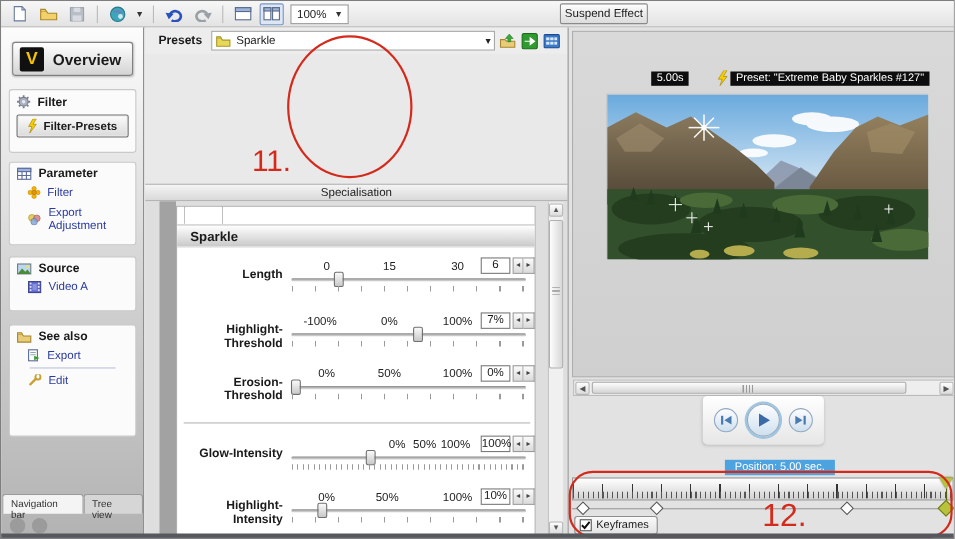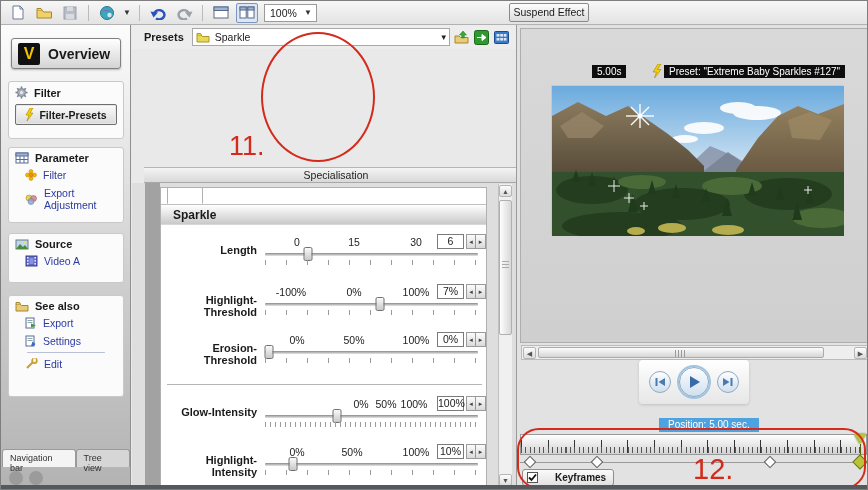--- a/index.html
+++ b/index.html
@@ -79,21 +79,21 @@
   .thumb-name { margin-top:4px; font-size:10.5px; line-height:12px; }
   .vsb { position:absolute; width:14px; background:#f0f0f0; border-left:1px solid #c0c0c0; }
   .sb-arrow { position:absolute; left:0; width:13px; height:12px; font-size:7px; color:#555; text-align:center; line-height:12px;
     background:linear-gradient(180deg,#fdfdfd,#dcdcdc); border:1px solid #b5b5b5; border-radius:2px; }
   .sb-thumb { position:absolute; left:0; width:13px; background:linear-gradient(90deg,#fdfdfd,#d8d8d8); border:1px solid #b0b0b0; border-radius:2px; }
   .grip { position:absolute; left:2px; right:2px; top:45%; height:7px;
     background:repeating-linear-gradient(180deg,#aaa 0 1px, transparent 1px 3px); }
 
   #spec-bar { position:absolute; left:131px; top:166px; width:384px; height:16px;
     background:linear-gradient(180deg,#f4f4f4,#d9d9d9); border-top:1px solid #b5b5b5; border-bottom:1px solid #a8a8a8;
-    text-align:center; font-size:10.5px; line-height:15px; color:#222;margin-left:12px; }
+    text-align:center; font-size:10.5px; line-height:15px; color:#222; }
 
   #param-panel { position:absolute; left:131px; top:182px; width:384px; height:304px; background:#dedede; }
   #param-strip { position:absolute; left:13px; top:0; width:15px; height:304px; background:#a2a2a2; }
   #param-card { position:absolute; left:28px; top:4px; width:327px; height:300px; background:#fff; border:1px solid #b0b0b0; }
   #param-tab { position:absolute; left:6px; top:-1px; width:36px; height:17px; background:#fff; border:1px solid #b0b0b0; border-bottom:1px solid #fff; border-radius:2px 2px 0 0; }
   #param-head { position:absolute; left:0; top:16px; width:325px; height:21px;
     background:linear-gradient(180deg,#ffffff,#c9c9c9); border-top:1px solid #c0c0c0; border-bottom:1px solid #d8d8d8;
     font-weight:bold; font-size:12px; padding:3px 0 0 12px; }
   .srow { position:absolute; left:0; width:325px; height:34px; }
   .slabel { position:absolute; left:0; top:8px; width:96px; text-align:right; font-weight:bold; font-size:11px; }
@@ -132,21 +132,21 @@
   #ruler .major { position:absolute; left:0; right:0; bottom:1px; height:13px; background:repeating-linear-gradient(90deg,#333 0 1px, transparent 1px 26.6px); }
   #playhead { position:absolute; top:409px; width:0; height:0; transform:translateX(-50%);
     border-left:6px solid transparent; border-right:6px solid transparent; border-top:10px solid var(--kf-yellow);
     filter:drop-shadow(0 0 1px #556010); }
   #ph-stem { position:absolute; top:419px; width:1px; height:18px; background:#556010; }
   #kf-track { position:absolute; left:3px; top:430px; width:346px; height:14px; }
   #kf-line { position:absolute; left:0; right:0; top:7px; height:1px; background:#9a9a9a; }
   .kf { position:absolute; top:7px; width:9px; height:9px; background:#fff; border:1px solid #555; transform:translate(-50%,-50%) rotate(45deg); }
   .kf.active { width:11px; height:11px; background:var(--kf-yellow); border:1px solid var(--kf-dark); }
   #kf-check { position:absolute; left:5px; top:444px; height:17px; border:1px solid #8e8e8e; border-radius:3px;
-    background:linear-gradient(180deg,#fafafa,#e2e2e2); display:flex; align-items:center; gap:17px; padding:0 7px 0 4px;font-weight:bold; }
+    background:linear-gradient(180deg,#fafafa,#e2e2e2); display:flex; align-items:center; gap:4px; padding:0 7px 0 4px; }
   #kf-check .box { width:11px; height:11px; background:#fff; border:1px solid #555; display:flex; align-items:center; justify-content:center; }
   #kf-check .box svg { display:block; }
   #kf-check .lab { font-size:10px; }
 
   
   .anno-shape { position:absolute; border:2px solid var(--anno-red); pointer-events:none; }
   #anno11-ellipse { left:260px; top:31px; width:114px; height:130px; border-radius:50%; }
   #anno11-num { position:absolute; left:228px; top:130px; color:var(--anno-red); font-size:27px; }
   #anno12-rect { left:516px; top:427px; width:349px; height:61px; border-radius:22px; }
   #anno12-num { position:absolute; left:692px; top:452px; color:var(--anno-red); font-size:29px; }
@@ -357,31 +357,20 @@
       <div class="nav-link center">
         <span class="ic">
           <svg width="12" height="12">
               <rect x="1" y="1" width="8" height="10" fill="#fff" stroke="#5a6a9a"></rect>
               <line x1="2.5" y1="3.5" x2="7.5" y2="3.5" stroke="#8aa"></line>
               <line x1="2.5" y1="5.5" x2="7.5" y2="5.5" stroke="#8aa"></line>
               <polygon points="6,6.5 11,8.5 6,10.5" fill="#3a9a3a"></polygon>
             </svg>
           </span>
         <span>Export</span>
-      </div>
-      <div class="nav-link center">
-        <span class="ic">
-          <svg width="12" height="12">
-              <rect x="1" y="1" width="8" height="10" fill="#fff" stroke="#5a6a9a"></rect>
-              <line x1="2.5" y1="3.5" x2="7.5" y2="3.5" stroke="#8aa"></line>
-              <line x1="2.5" y1="5.5" x2="7.5" y2="5.5" stroke="#8aa"></line>
-              <polygon points="6,11 7.5,6.5 10.5,9 8.5,11" fill="#3a6ac8"></polygon>
-            </svg>
-          </span>
-        <span>Settings</span>
       </div>
       <div class="hr-mini"></div>
       <div class="nav-link center">
         <span class="ic">
           <svg width="13" height="12">
               <path d="M2 10 l6 -6" stroke="#c8a030" stroke-width="2.2"></path>
               <circle cx="9.5" cy="2.8" r="2.3" fill="none" stroke="#c8a030" stroke-width="1.8"></circle>
               <rect x="8.3" y="0.4" width="2.4" height="2" fill="#fbfbfb"></rect>
             </svg>
           </span>

